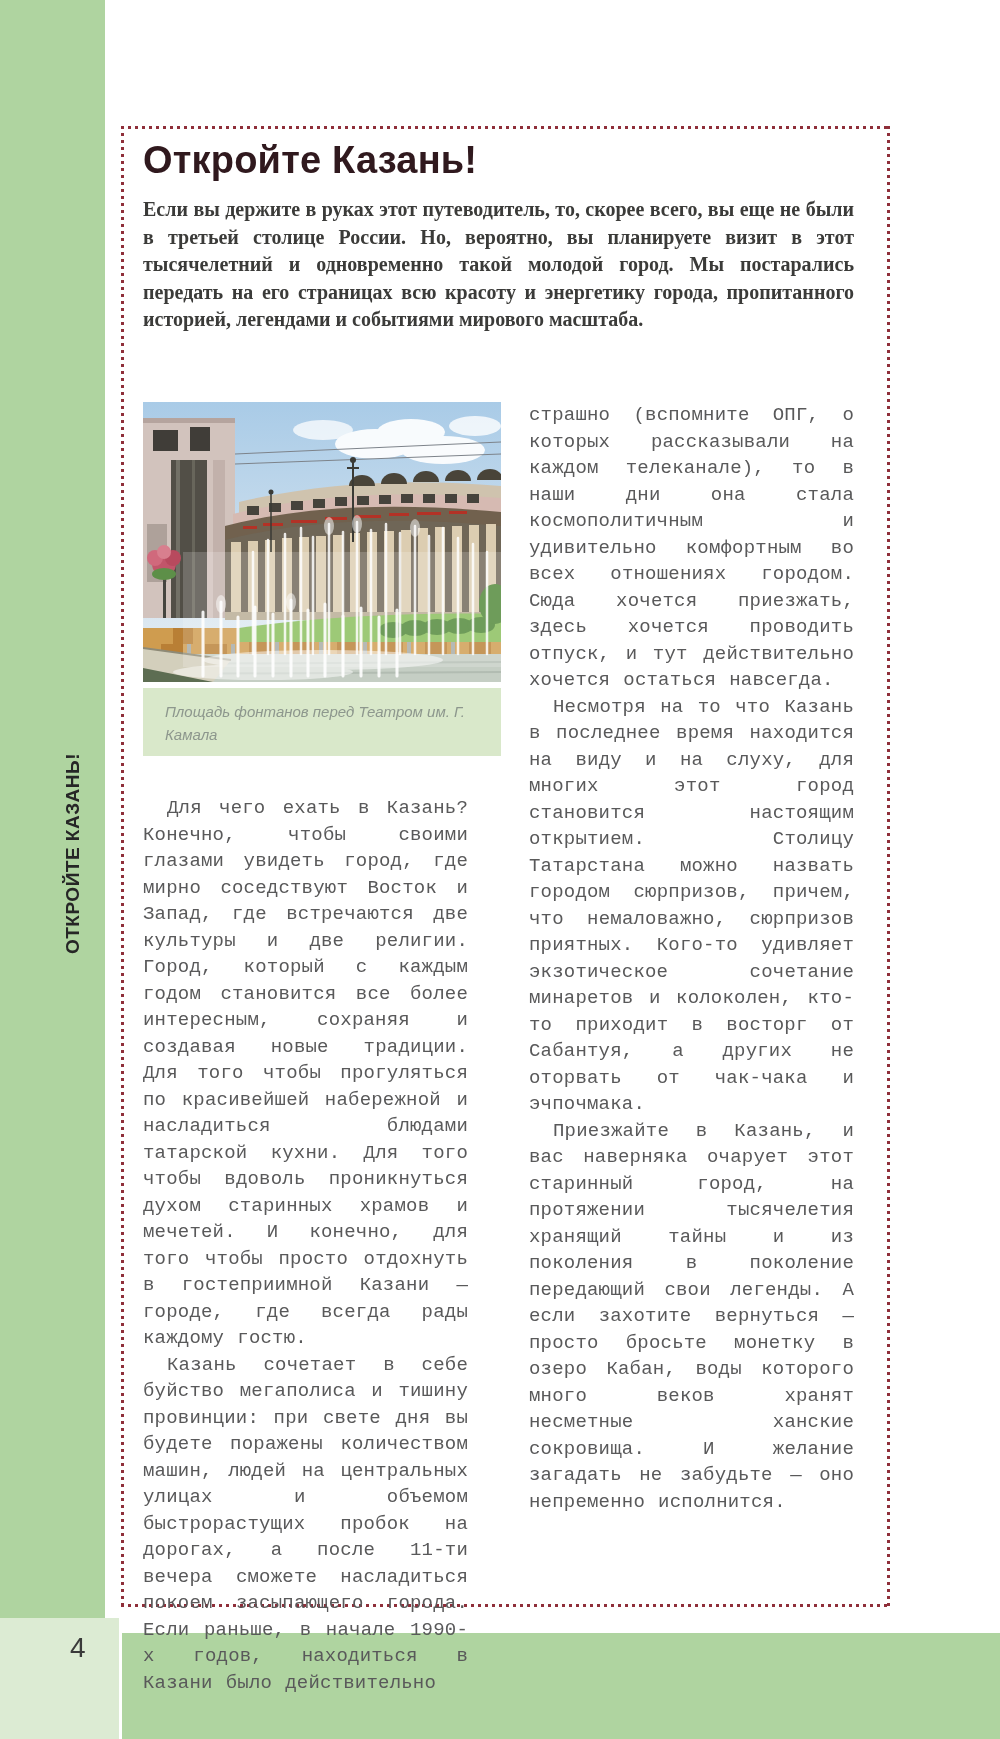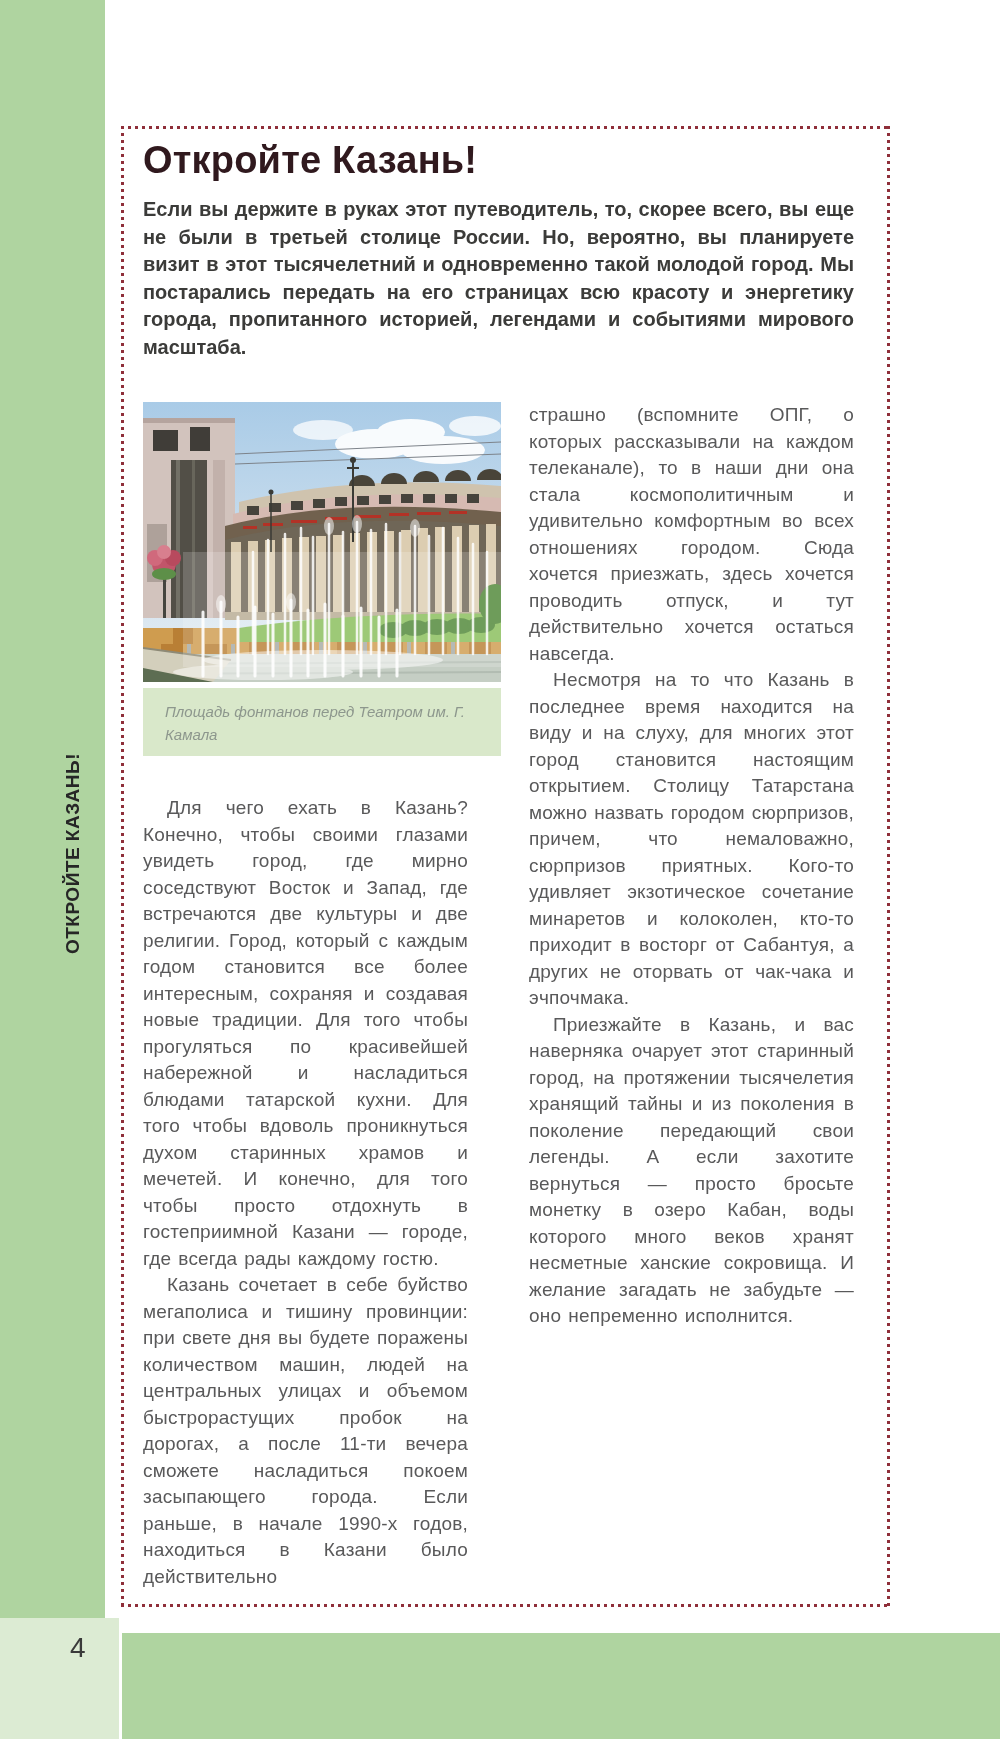--- a/index.html
+++ b/index.html
@@ -78,20 +78,21 @@
   }
   .intro {
     margin: 0 0 40px 0;
     min-height: 166px;
     font-size: 20px;
     line-height: 27.5px;
     font-weight: 700;
     color: #3b3b39;
     text-align: justify;
     hyphens: auto;
+    font-family: Liberation Serif, serif;
   }
 
   .columns { display: flex; }
   .col-left  { width: 325px; margin-right: 61px; flex: none; }
   .col-right { width: 325px; flex: none; }
 
   .photo-figure { margin: 0 0 39px 0; width: 358px; }
   .photo {
     width: 358px; height: 280px;
     overflow: hidden;
@@ -112,20 +113,21 @@
 
   .col-text p {
     margin: 0;
     font-size: 19px;
     line-height: 26.5px;
     letter-spacing: 0.2px;
     word-spacing: 1.5px;
     color: #59595a;
     text-align: justify;
     hyphens: auto;
+    font-family: Liberation Mono, monospace;
   }
   .col-text p.indent { text-indent: 24px; }
 </style>
 </head>
 <body>
 
 <div class="sidebar"></div>
 <div class="sidebar-label">ОТКРОЙТЕ КАЗАНЬ!</div>
 
 <div class="pagenum-box">

